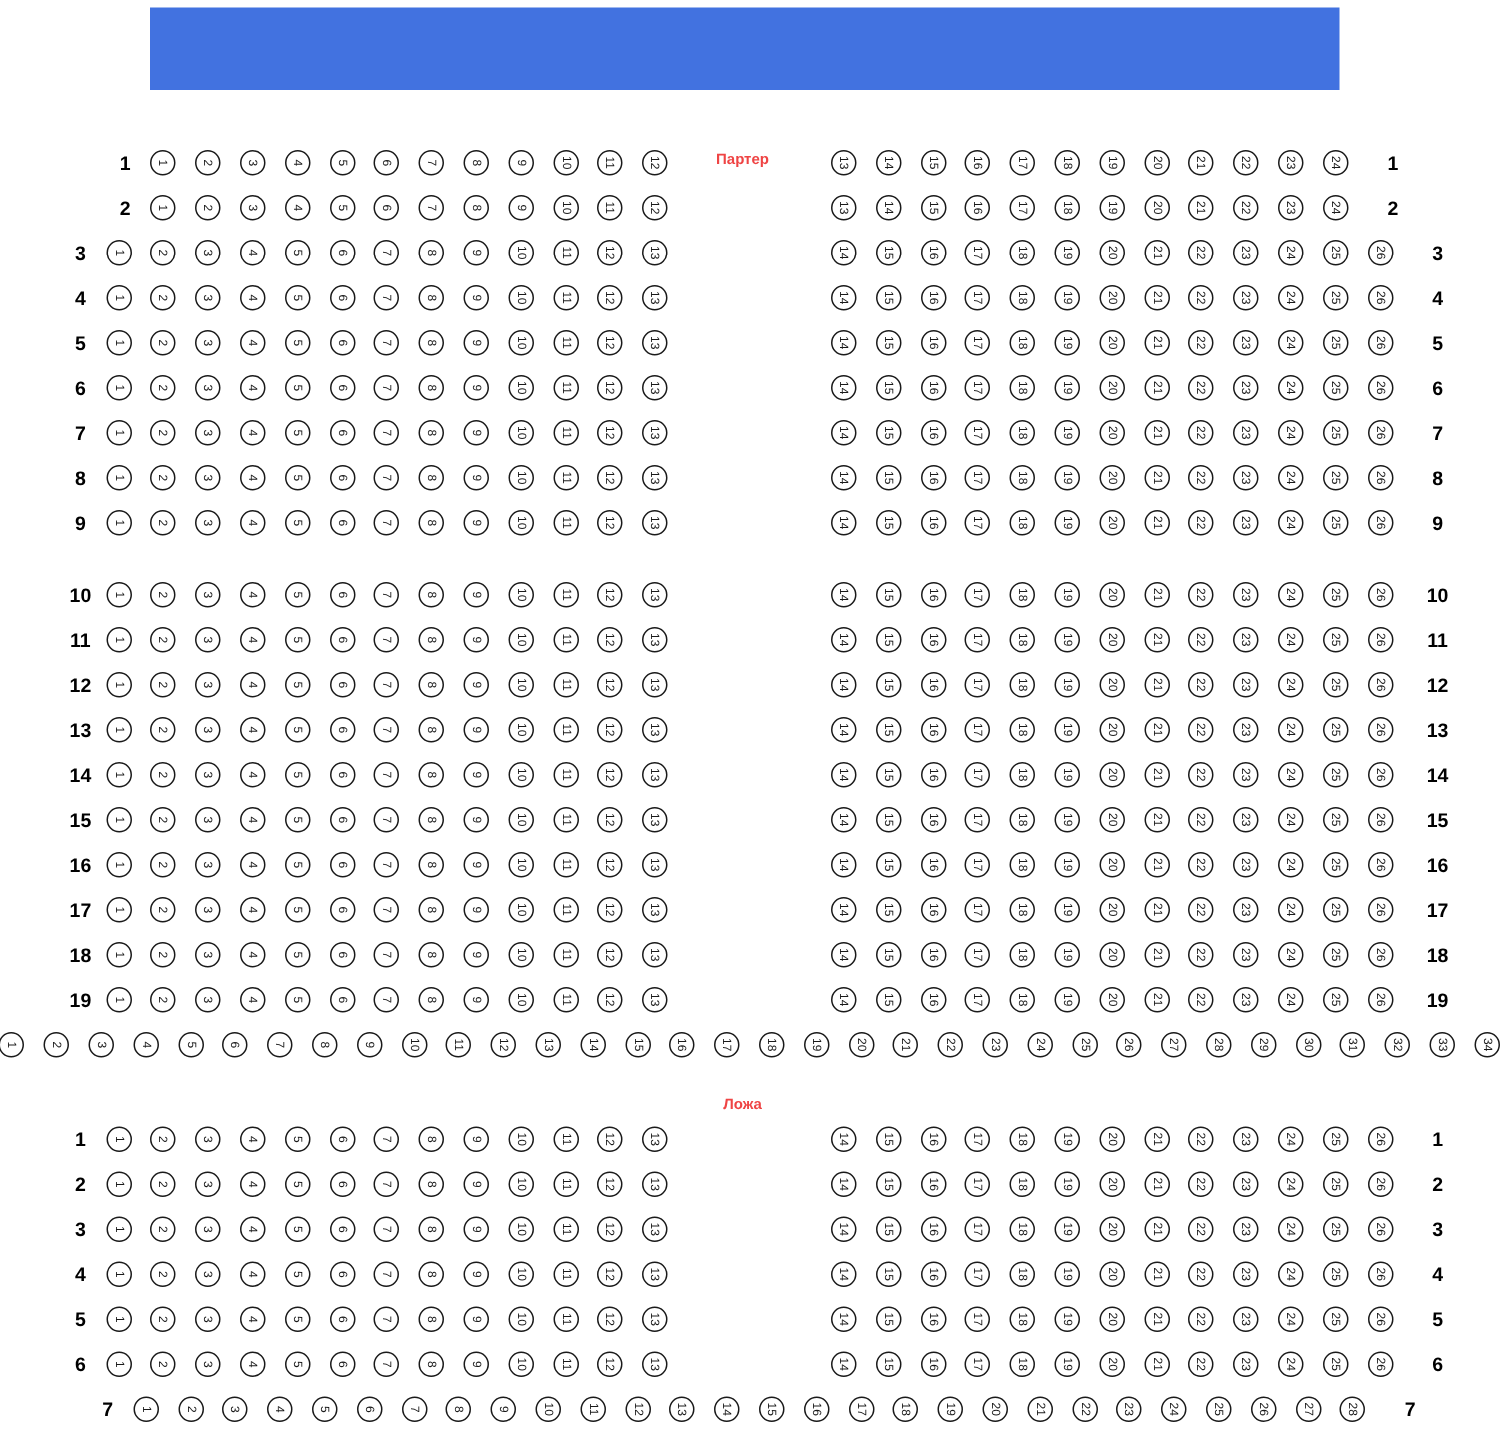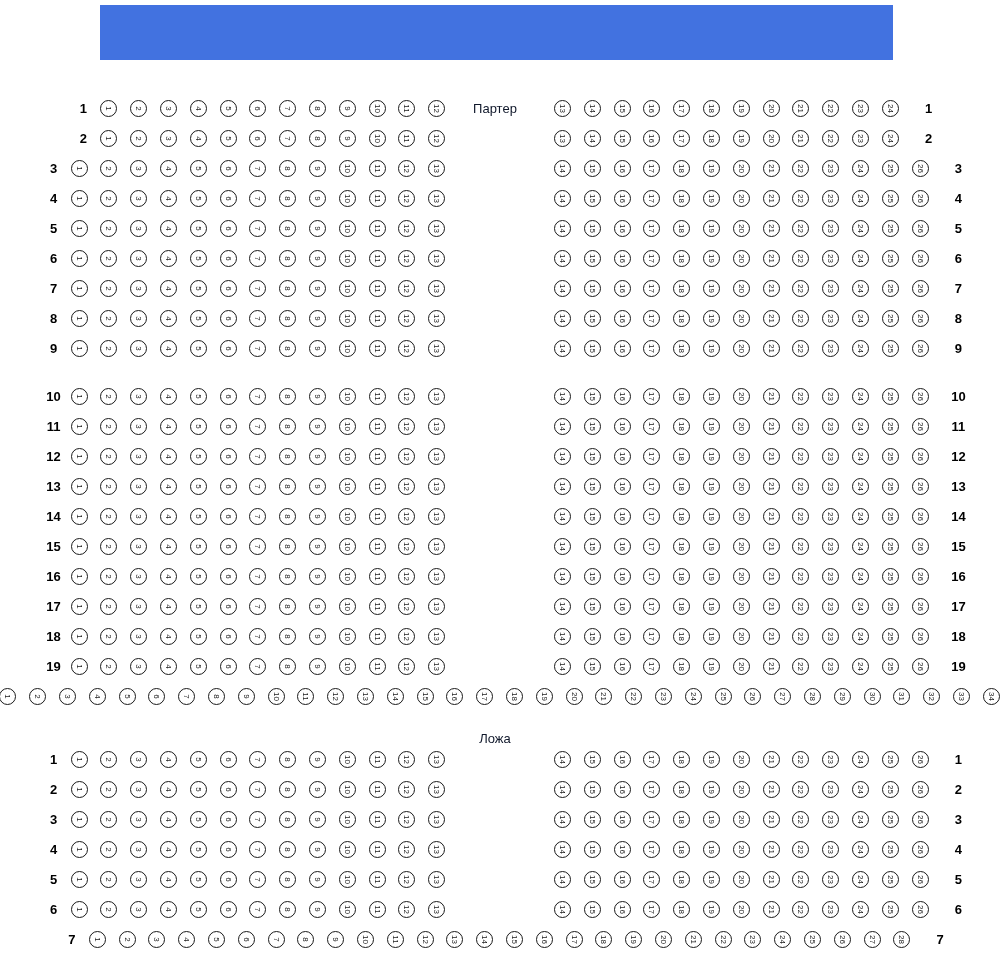--- a/index.html
+++ b/index.html
@@ -22,23 +22,23 @@
   .stage {
     position: absolute;
     left: 100px;
     top: 5px;
     width: 793px;
     height: 55px;
     background: #4272e0;
   }
   .section-label {
     position: absolute;
-    font-size: 13px;
-    font-weight: normal;
-    color: #0f172a;
+    font-size: 10px;
+    font-weight: bold;
+    color: #ef4444;
     text-align: center;
     white-space: nowrap;
   }
   #parter-label {
     left: 425px;
     top: 101px;
     width: 140px;
   }
   #lozha-label {
     left: 425px;

